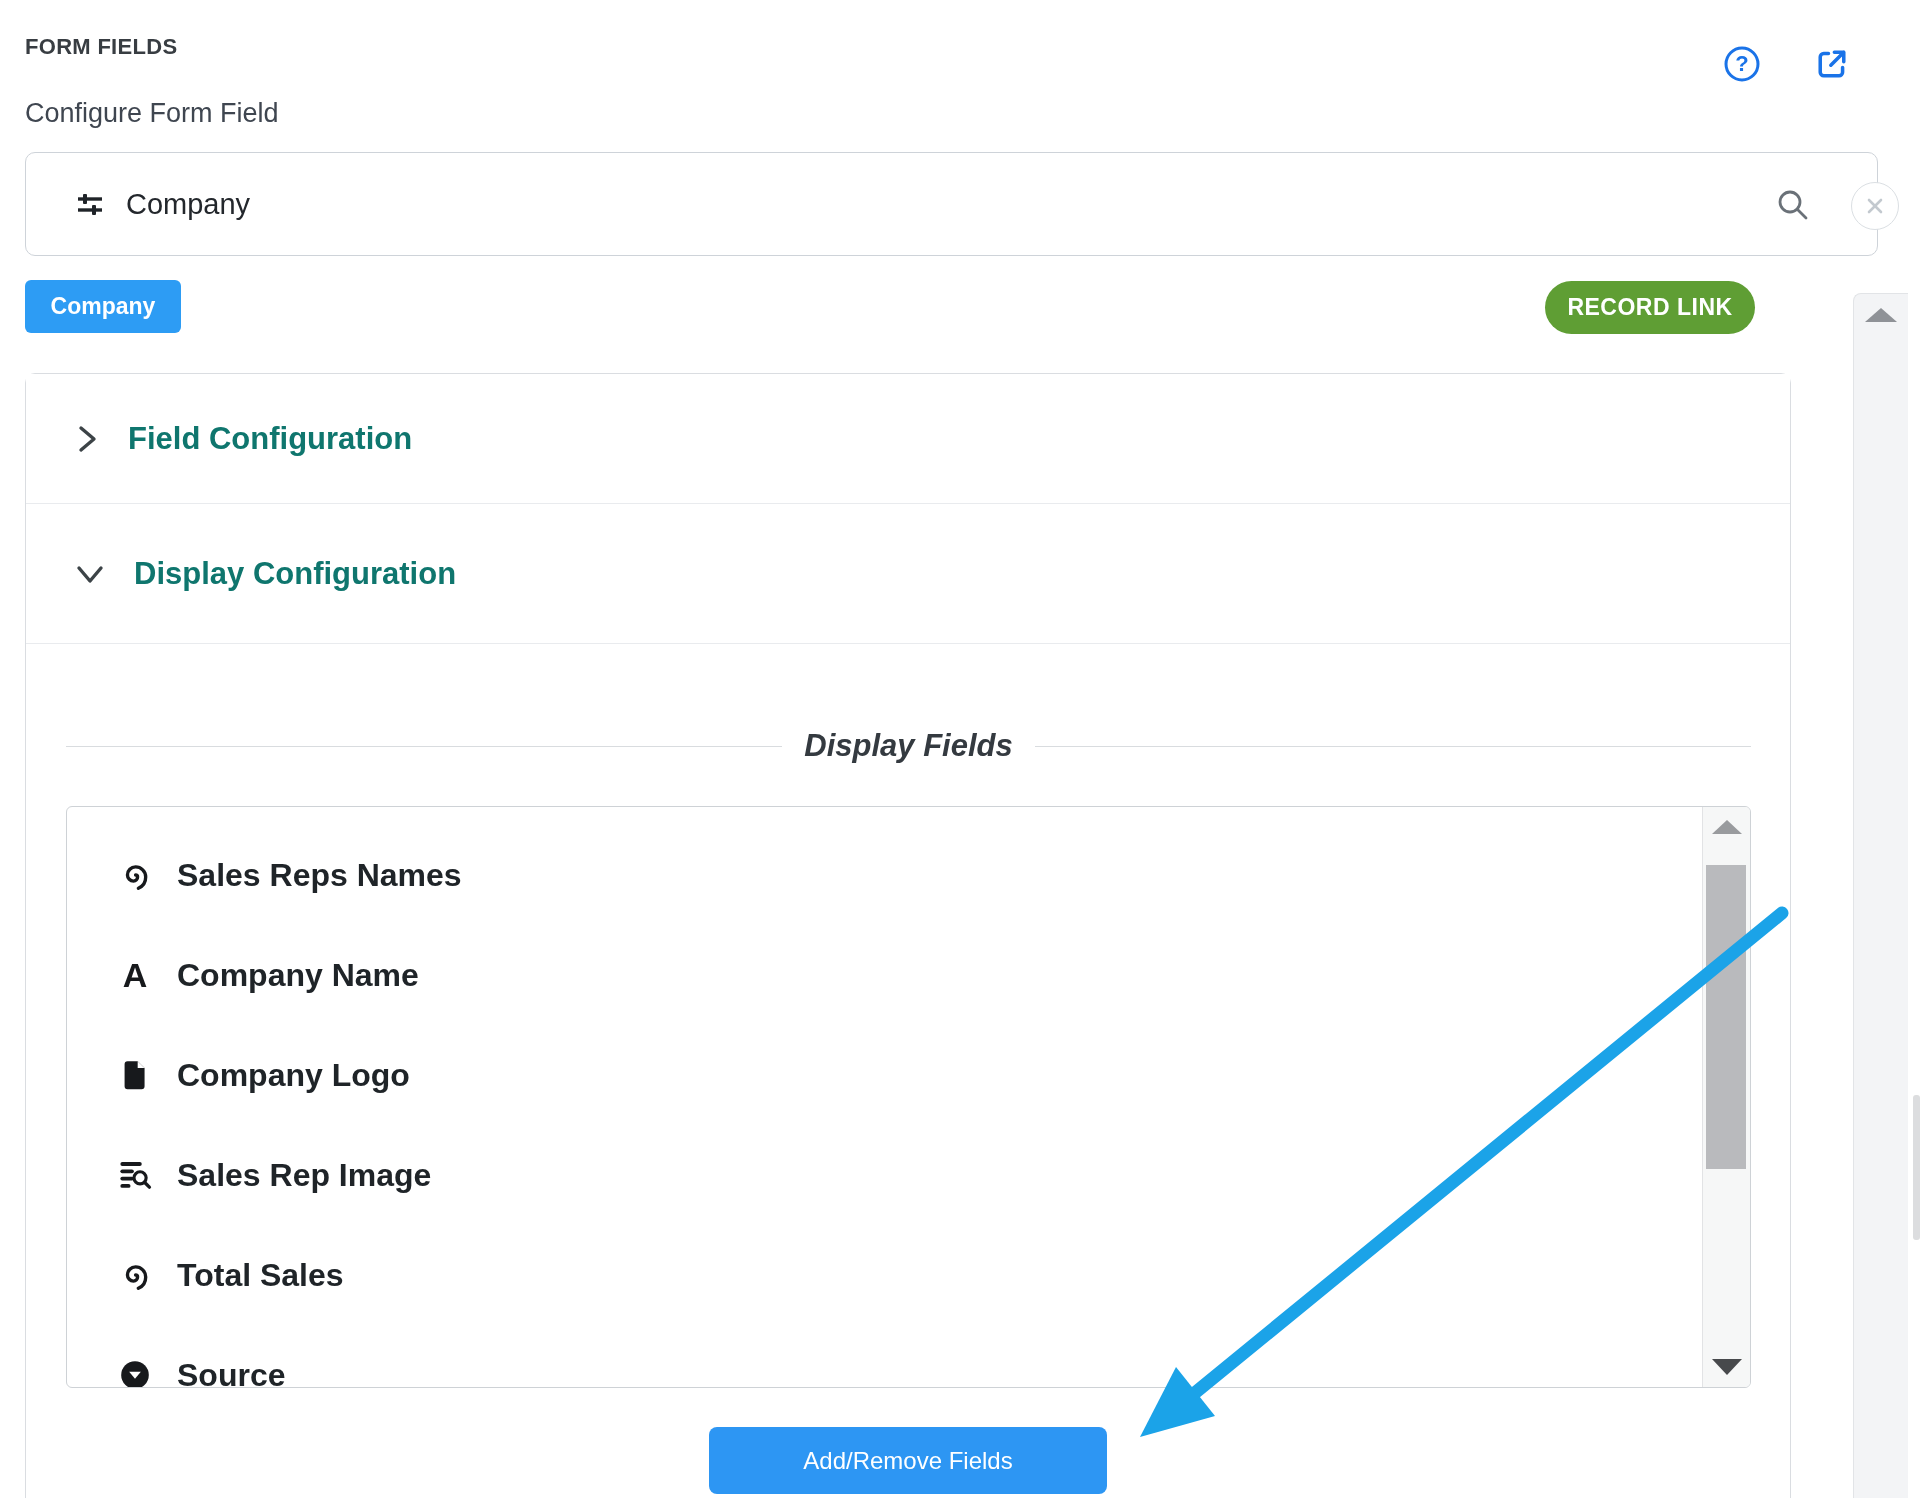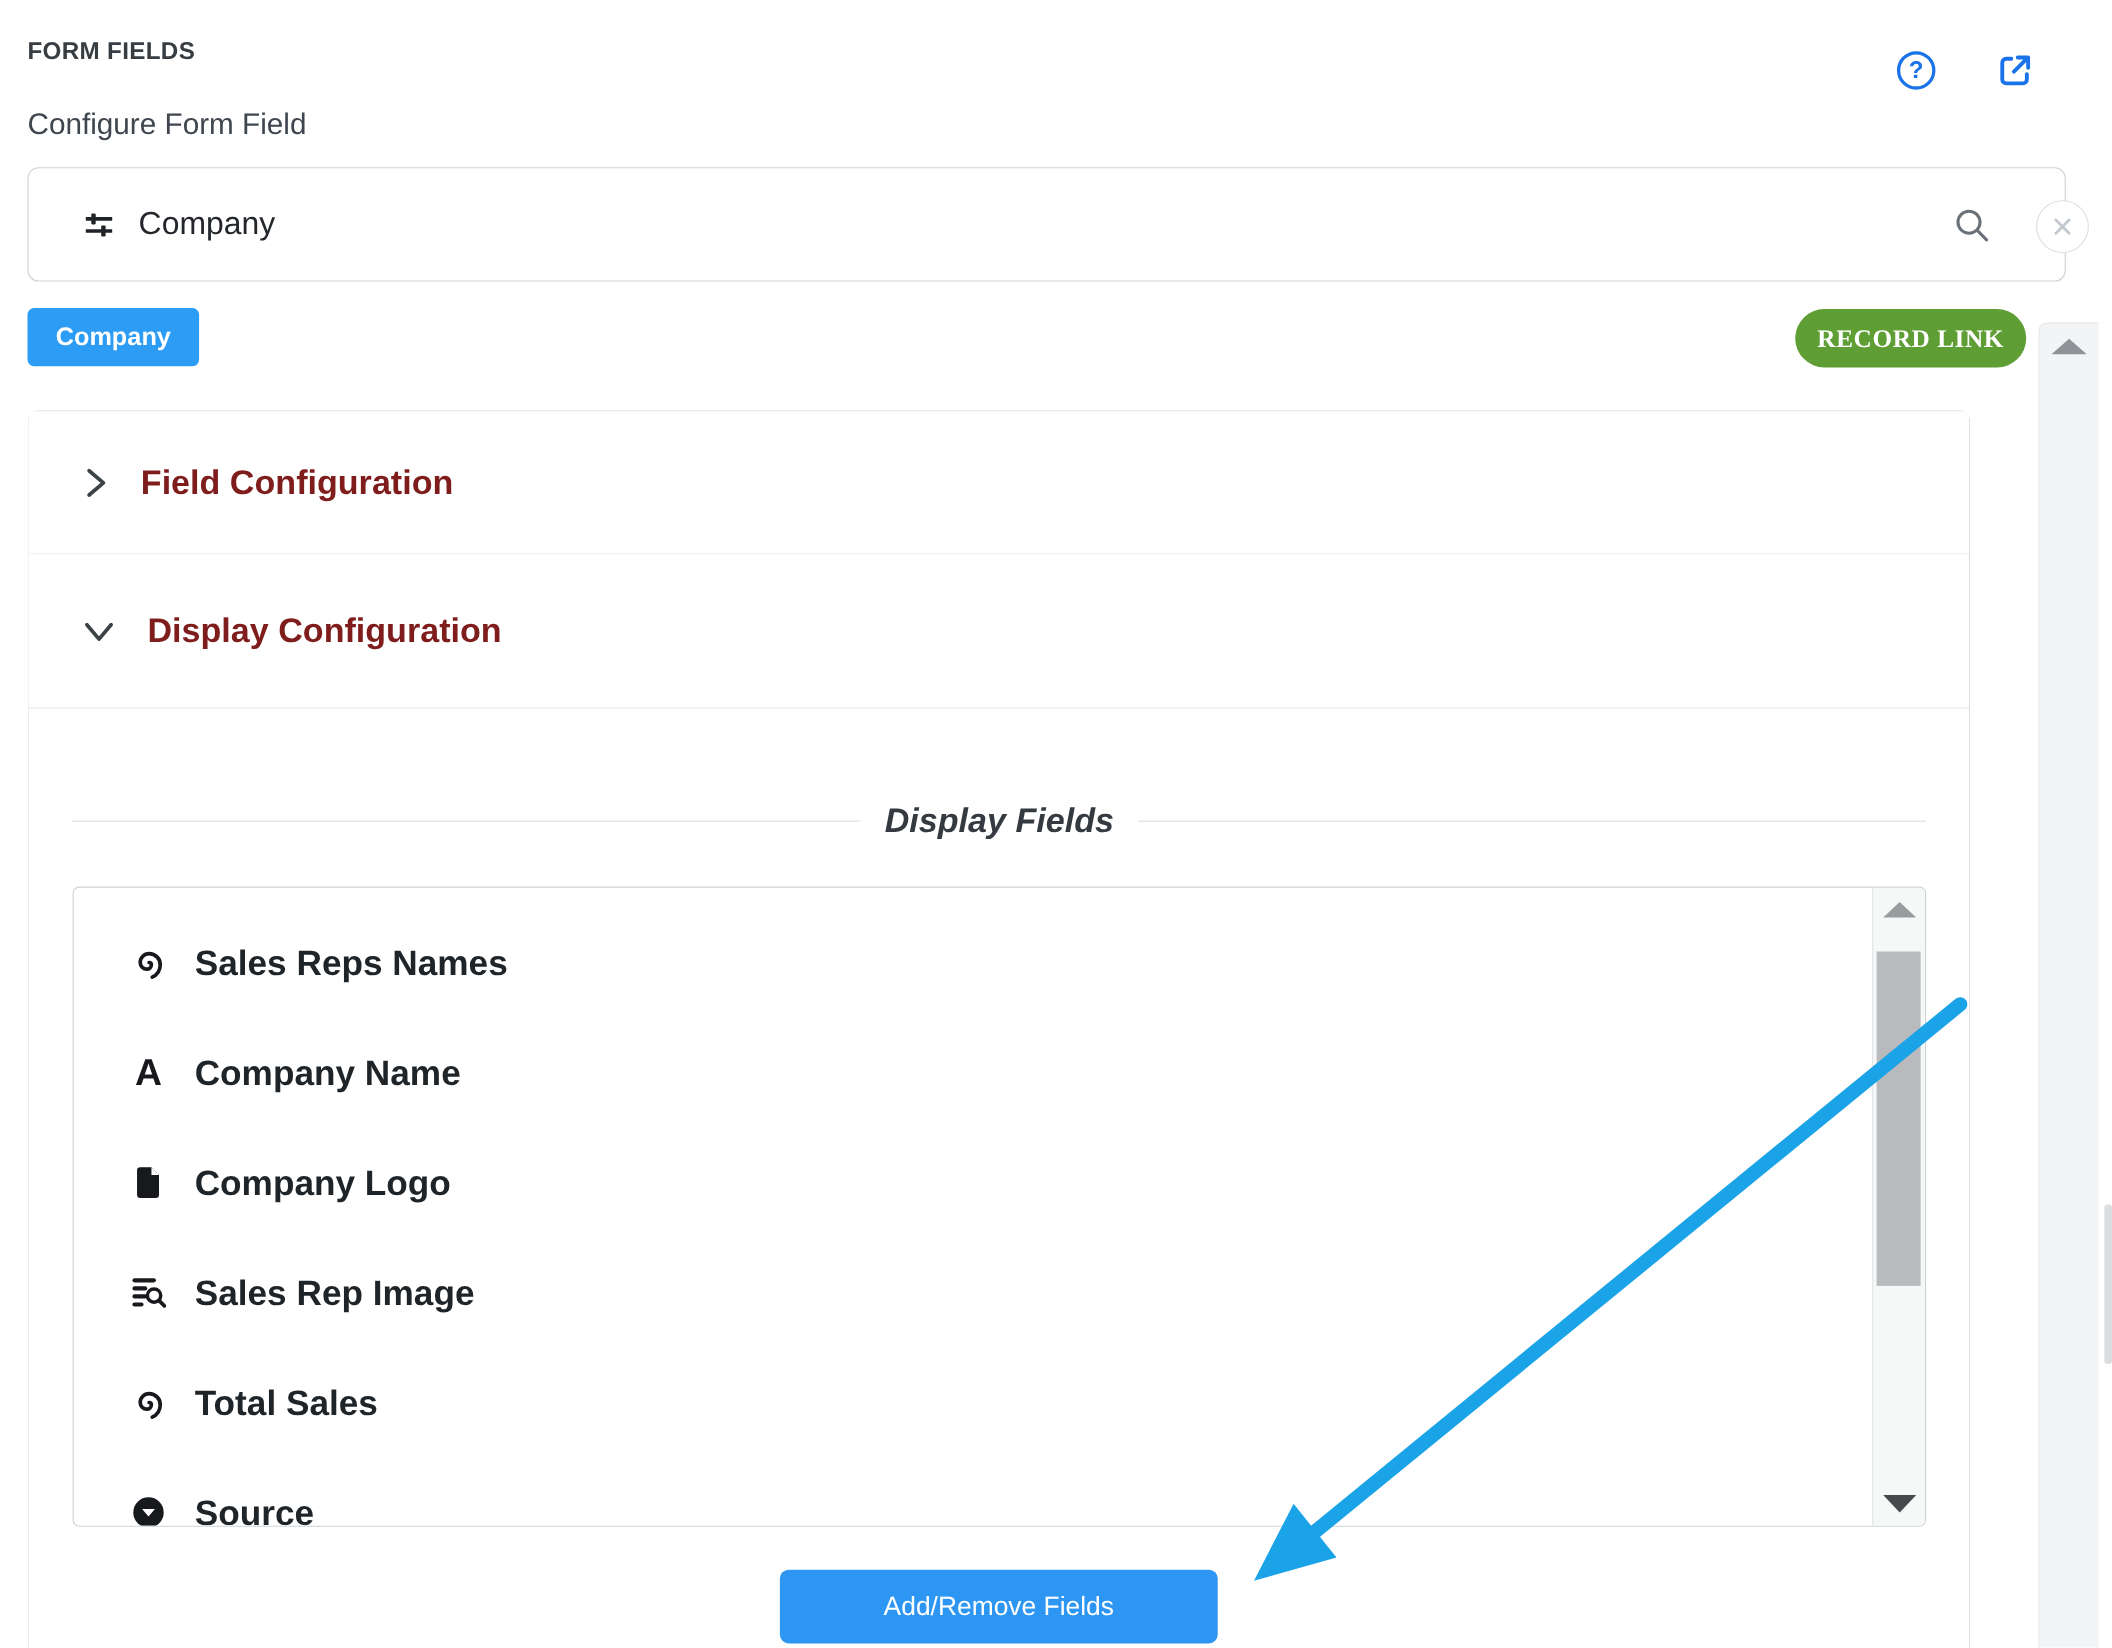--- a/index.html
+++ b/index.html
@@ -20,30 +20,30 @@
   .sliders{margin-left:48px;flex:0 0 auto;}
   .search-input{border:none;outline:none;flex:1 1 auto;margin-left:18px;font-size:29px;color:#23272c;
                 font-family:"Liberation Sans",sans-serif;background:transparent;}
   .search-glass{position:absolute;right:66px;top:34px;}
   .clear-btn{position:absolute;right:-22px;top:29px;width:46px;height:46px;border-radius:50%;
              background:#fff;border:1px solid #dbdfe3;display:flex;align-items:center;justify-content:center;cursor:pointer;}
 
   
   .chip{left:25px;top:280px;width:156px;height:53px;background:#2d9cf4;border-radius:6px;color:#fff;
         font-size:23px;font-weight:700;display:flex;align-items:center;justify-content:center;cursor:pointer;}
-  .badge{left:1632px;top:281px;width:210px;height:53px;background:#5f9e34;border-radius:27px;color:#fff;
-         font-size:23px;font-weight:700;letter-spacing:.5px;display:flex;align-items:center;justify-content:center;font-family:Liberation Serif, serif;}
+  .badge{left:1545px;top:281px;width:210px;height:53px;background:#5f9e34;border-radius:27px;color:#fff;
+         font-size:23px;font-weight:700;letter-spacing:.5px;display:flex;align-items:center;justify-content:center;}
 
   
   .panel{left:25px;top:373px;width:1766px;height:1125px;border:1px solid #dadde1;border-bottom:none;
          border-radius:10px 10px 0 0;box-sizing:border-box;background:#fff;}
   .sec-row{position:absolute;left:0;width:100%;display:flex;align-items:center;box-sizing:border-box;
            border-bottom:1px solid #e9ebee;cursor:pointer;background:#fff;}
   .sec-row .chev{margin-left:48px;display:flex;align-items:center;}
-  .sec-label{margin-left:28px;font-size:31px;font-weight:600;color:#7f1d1d;}
+  .sec-label{margin-left:28px;font-size:31px;font-weight:600;color:#0f766e;}
   .row-field{top:0;height:130px;}
   .row-display{top:130px;height:140px;}
 
   
   .df-head{left:40px;top:350px;width:1685px;height:44px;display:flex;align-items:center;font-style:italic;}
   .df-line{flex:1 1 auto;height:1px;background:#d9dcdf;}
   .df-text{flex:0 0 auto;padding:0 22px;font-size:31px;font-weight:700;color:#343a40;}
 
   
   .list-box{left:40px;top:432px;width:1685px;height:582px;border:1px solid #ced2d6;border-radius:6px;

